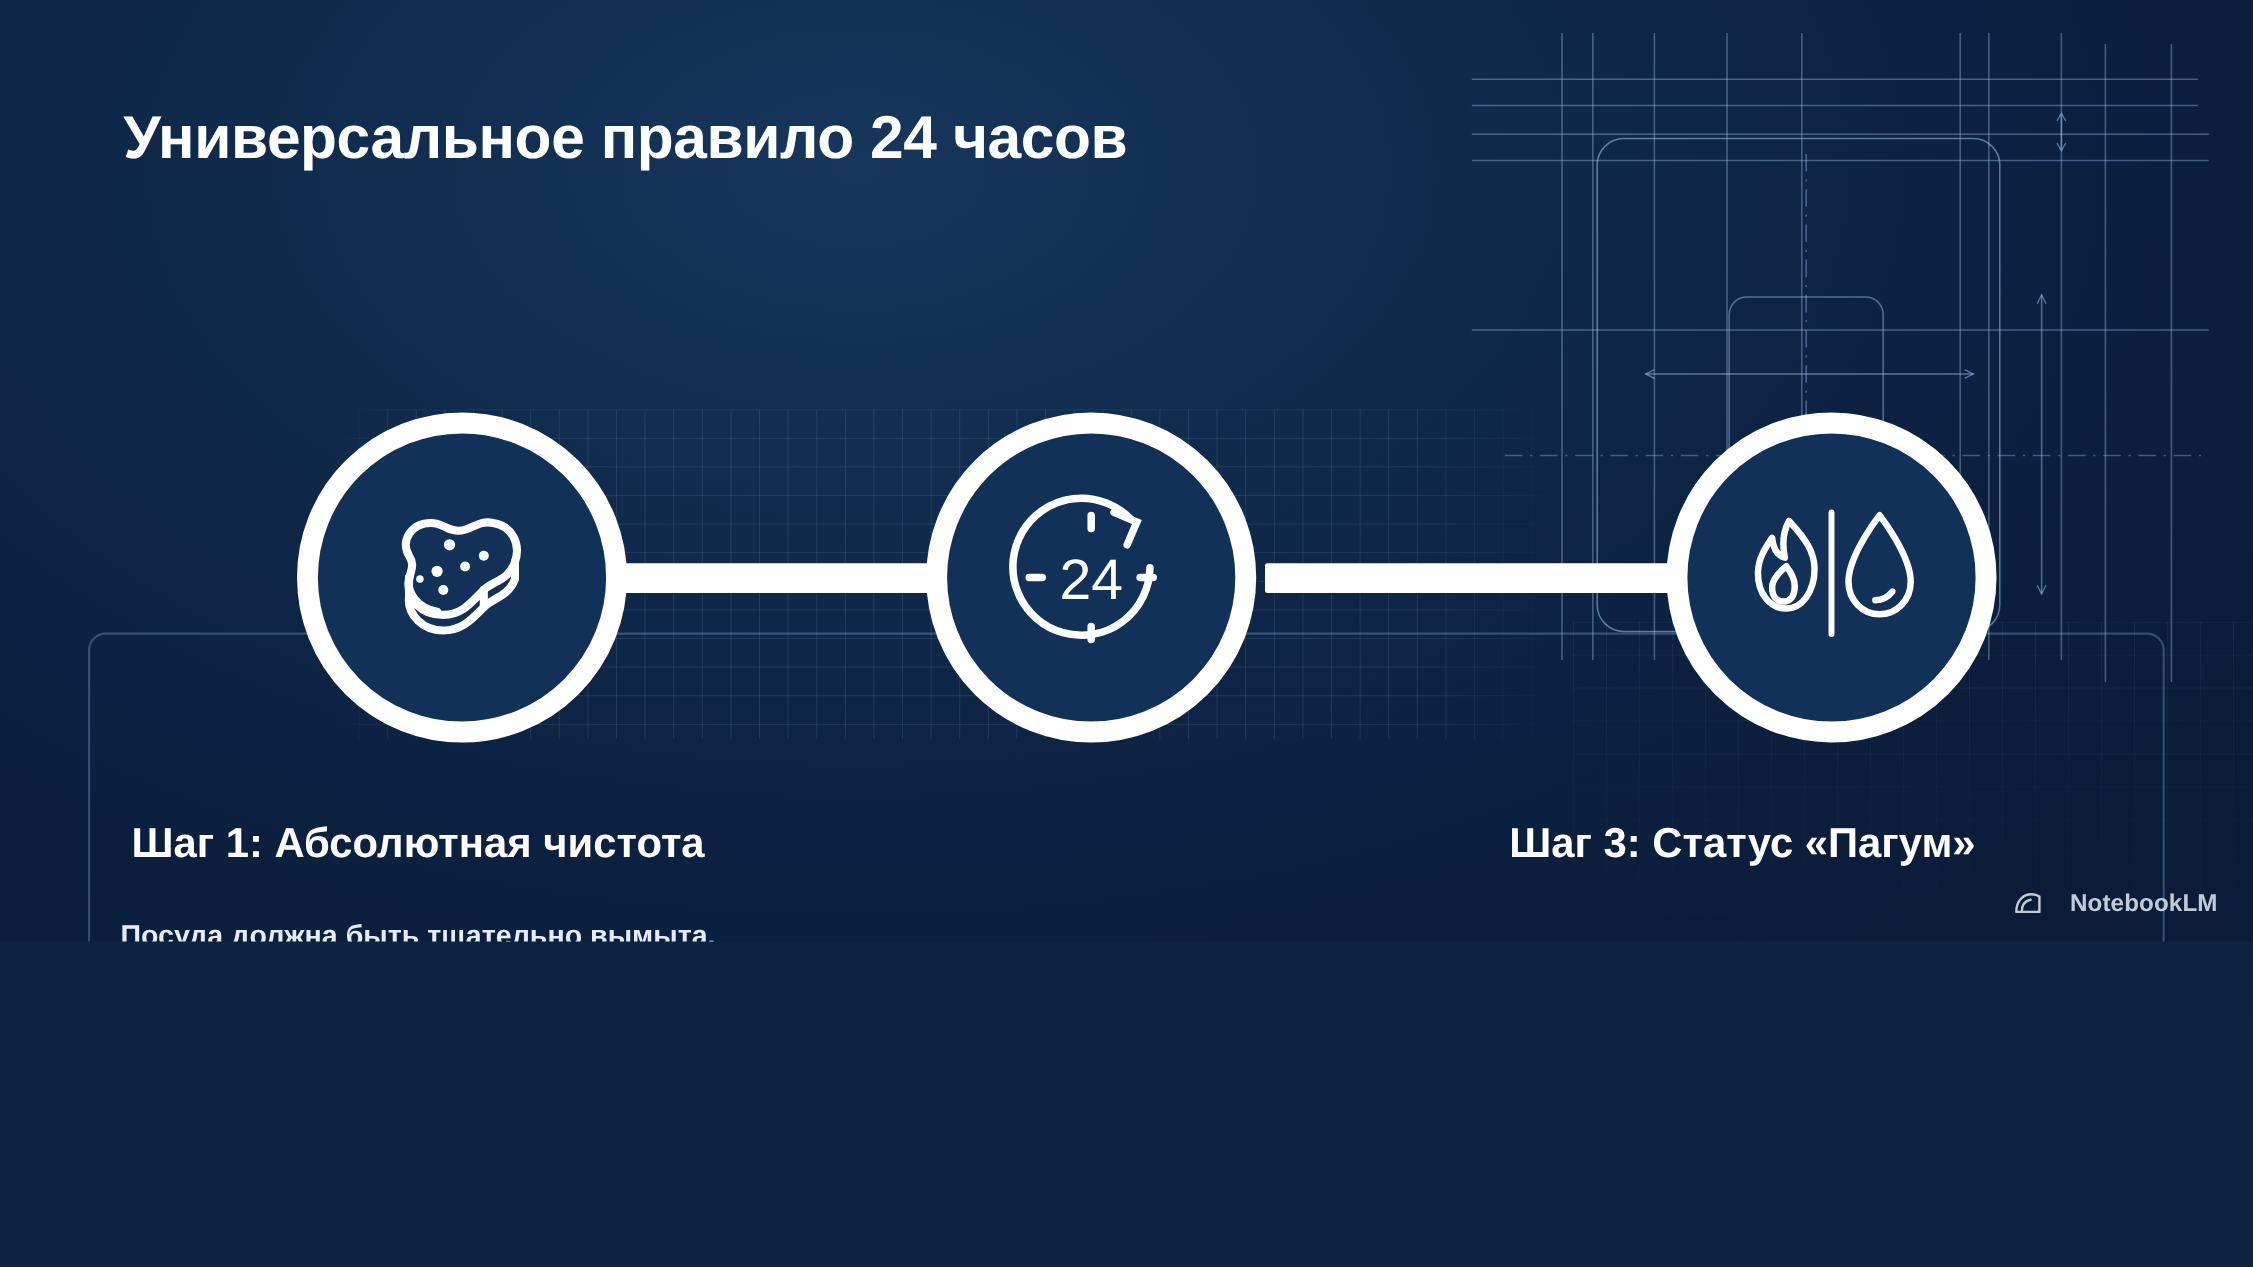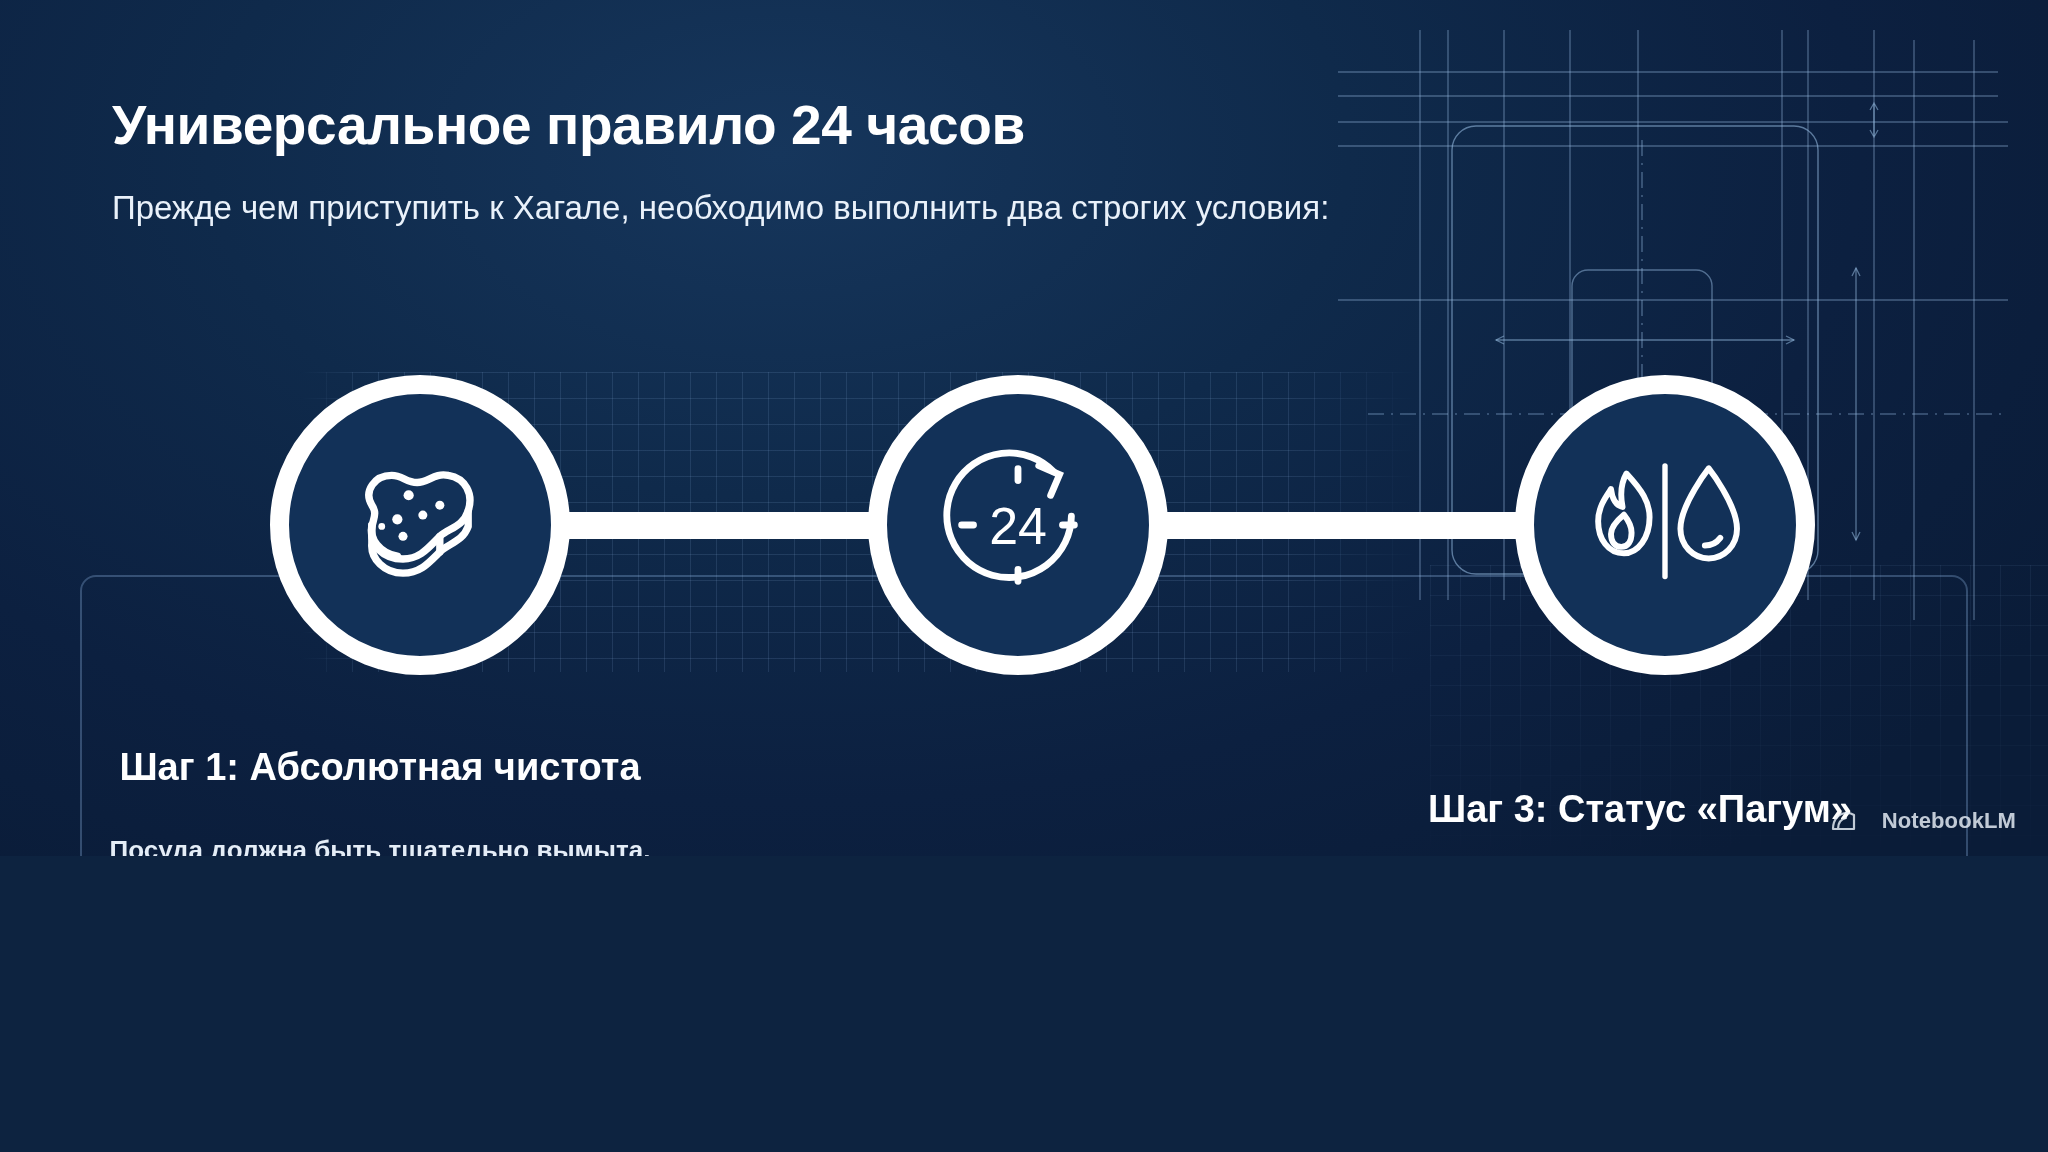--- a/index.html
+++ b/index.html
@@ -82,28 +82,28 @@
 
   .circle{
     position:absolute; top:0;
     width:300px; height:300px; border-radius:50%;
     background:#123158;
     border:19px solid #ffffff;
     display:flex; align-items:center; justify-content:center;
     z-index:3;
   }
   #circle-1{ left:270px; }
-  #circle-2{ left:868px; }
+  #circle-2{ left:842px; }
   #circle-3{ left:1515px; }
 
   
   .step-col{ position:absolute; top:745px; text-align:center; }
   #col-1{ left:90px;   width:580px; }
   #col-2{ left:700px;  width:560px; }
-  #col-3{ left:1340px; width:600px;margin-top:42px; }
+  #col-3{ left:1284px; width:600px; }
 
   .step-heading{
     font-size:38px; font-weight:700; color:#ffffff;
     white-space:nowrap; line-height:1.2;
   }
   .step-body{
     margin-top:40px;
     font-size:26px; font-weight:700; color:#e4edf7;
     line-height:1.48;
   }
@@ -168,21 +168,20 @@
       <path d="M196 336 l-8 4 l8 4"></path>
       <path d="M478 336 l8 4 l-8 4"></path>
       <line x1="404" y1="474" x2="486" y2="474"></line>
       <path d="M412 470 l-8 4 l8 4"></path>
       <path d="M478 470 l8 4 l-8 4"></path>
     </g>
   </svg>
 
   <div id="header">
     <div id="page-title">Универсальное правило 24 часов</div>
-    <div id="page-subtitle">Прежде чем приступить к Хагале, необходимо выполнить два строгих условия:</div>
   </div>
 
   <div id="content-panel"></div>
 
   <div id="step-row">
 
     <div id="connector-a"></div>
     <div id="connector-b"></div>
 
     <div id="circle-1" class="circle">

